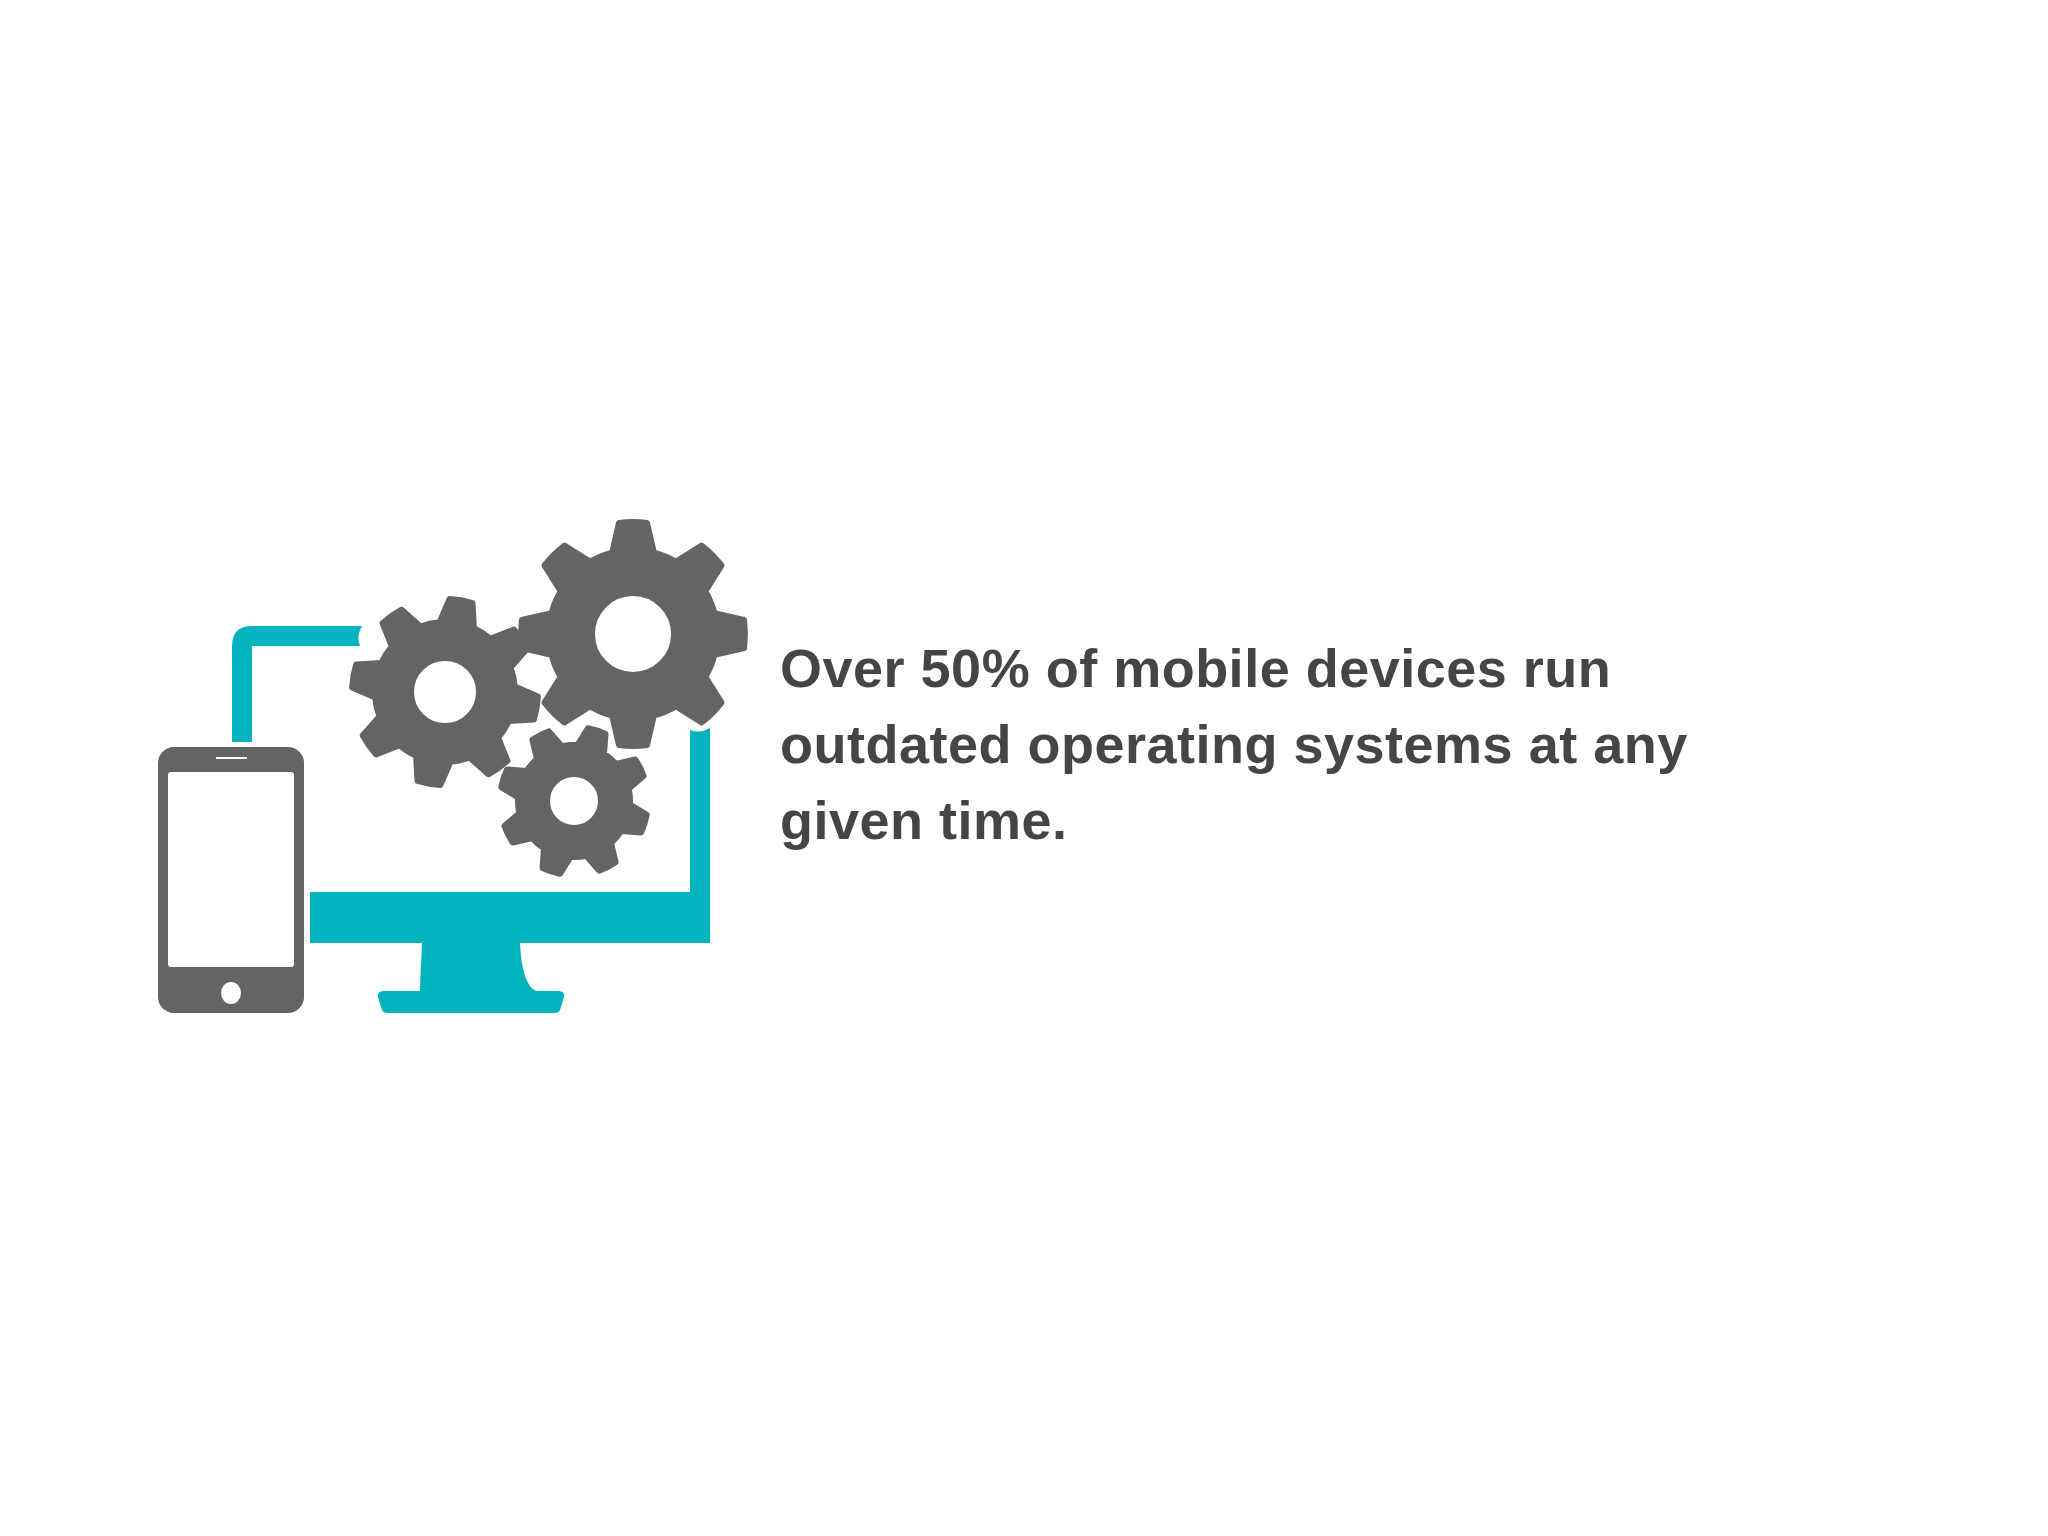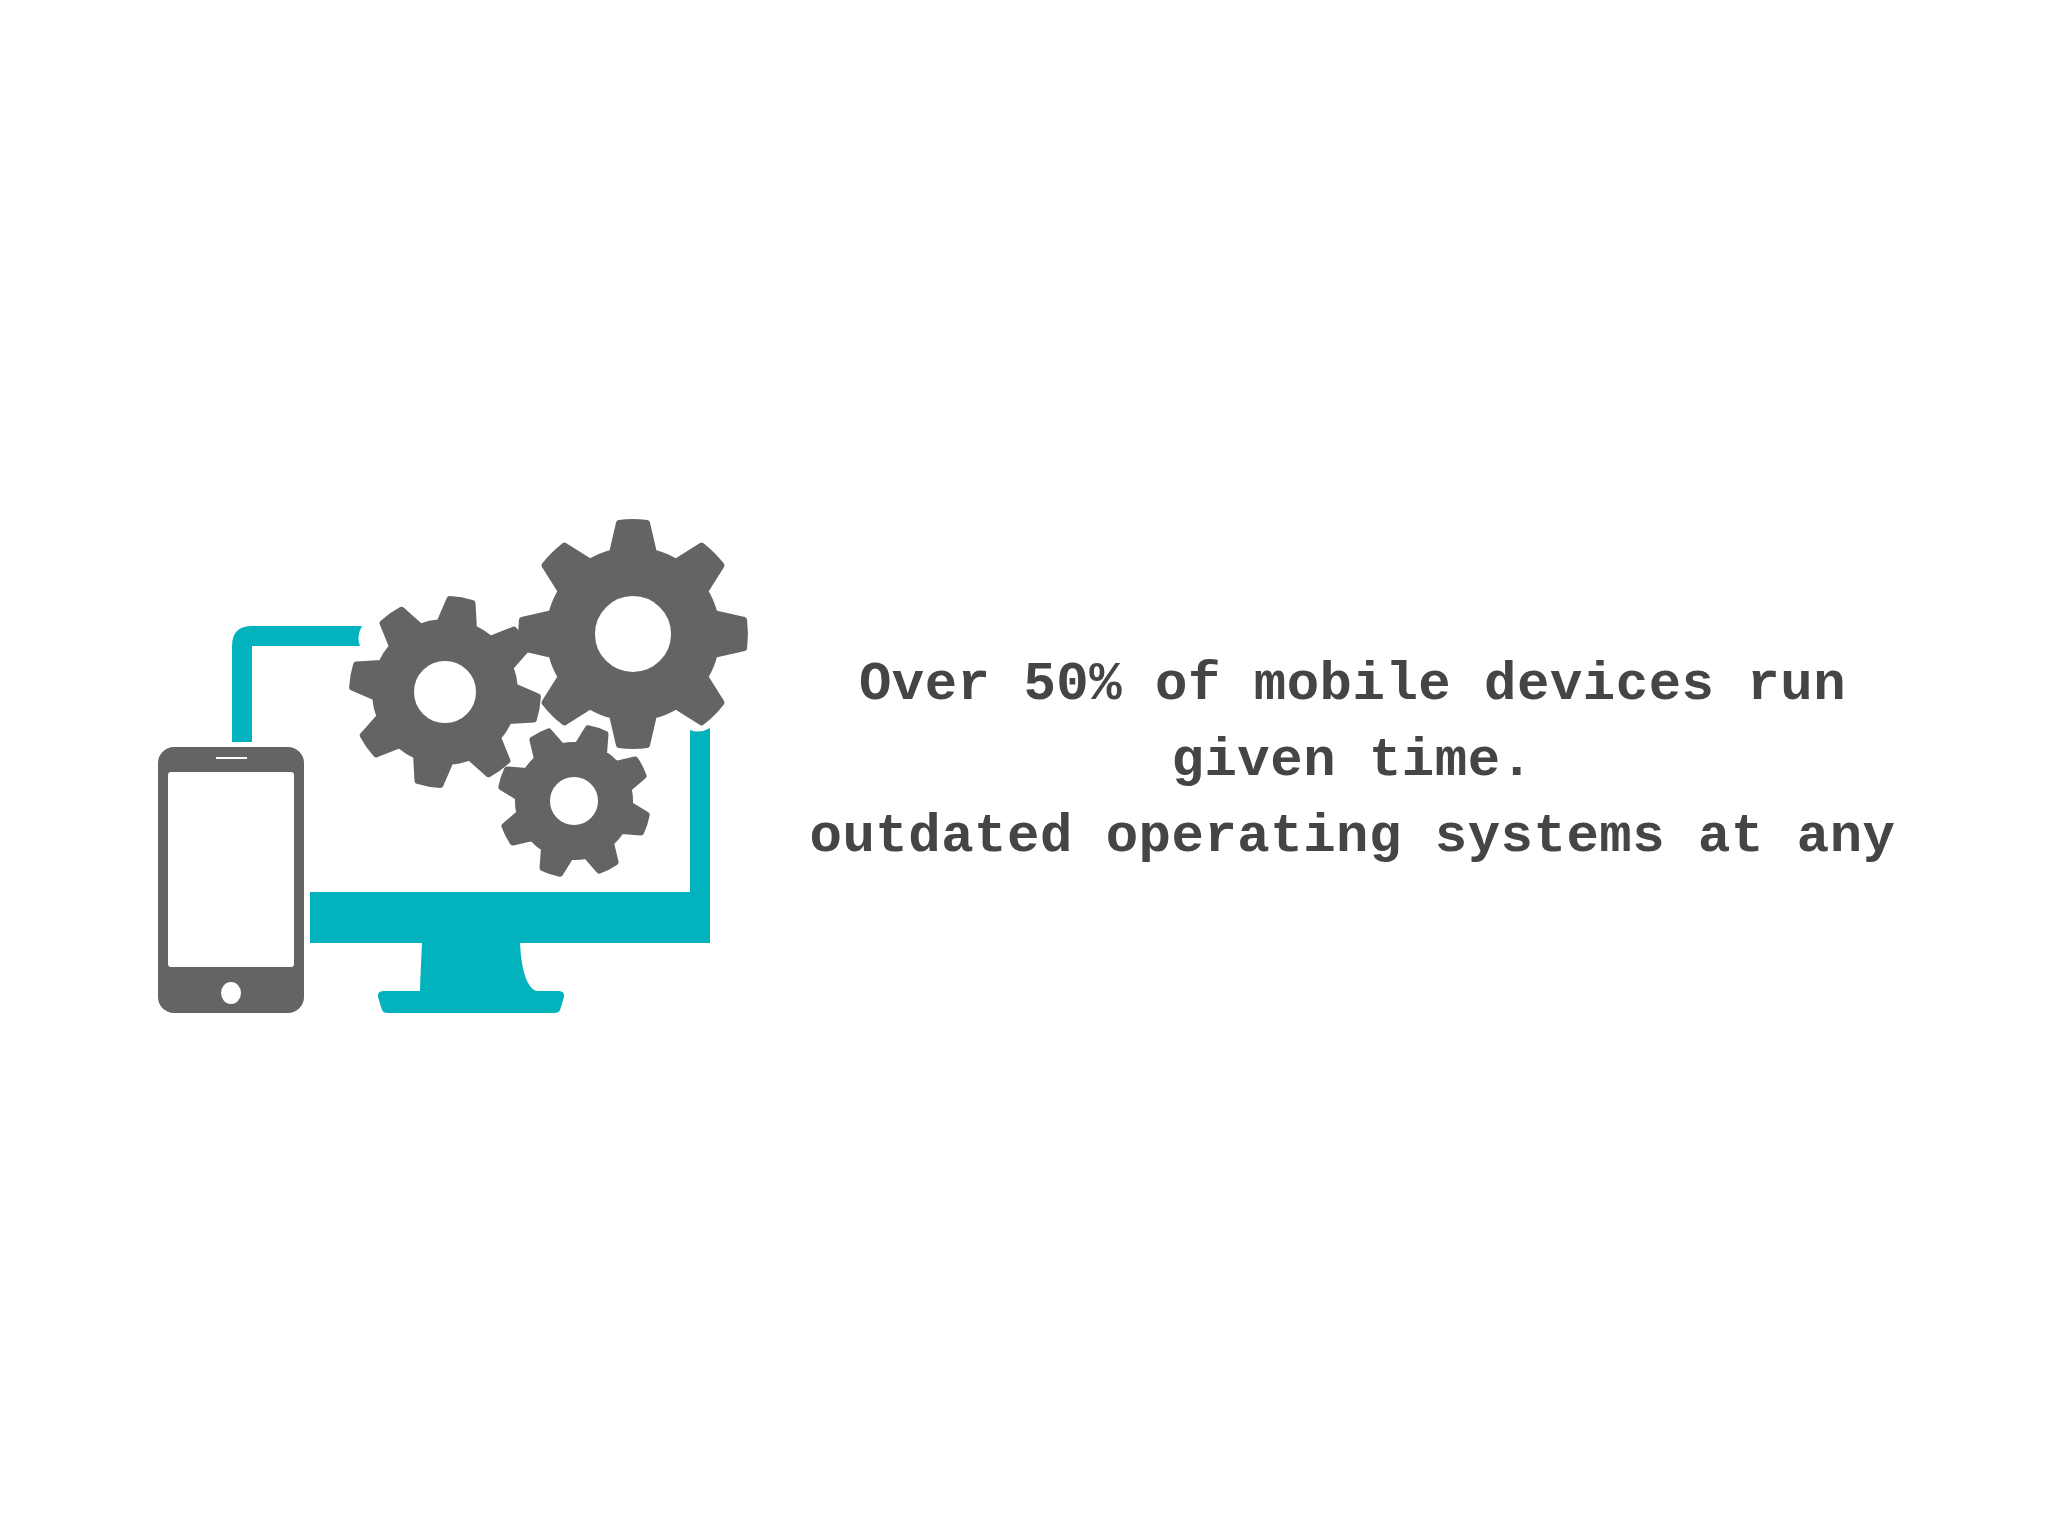--- a/index.html
+++ b/index.html
@@ -1,22 +1,22 @@
 <!DOCTYPE html>
 <html><head>
 <meta charset="utf-8">
 <style>
   html, body { margin:0; padding:0; background:#ffffff; }
   body { width:2048px; height:1536px; position:relative; overflow:hidden;
          font-family:"DejaVu Sans", sans-serif; }
   #illustration { position:absolute; left:0; top:0; width:2048px; height:1536px; }
   #statement {
-    position:absolute; left:780px; top:647px; width:1145px;
-    text-align:center; color:#444646;
-    font-family:Liberation Mono, monospace; font-weight:bold;
+    position:absolute; left:780px; top:630px; width:1145px;
+    color:#444646;
+    font-family:Liberation Sans, sans-serif; font-weight:bold;
     font-size:54px; line-height:76px; letter-spacing:0.5px;
   }
   #statement span { display:block; white-space:nowrap; }
 </style>
 </head>
 <body>
 
 <svg id="illustration" viewBox="0 0 2048 1536" xmlns="http://www.w3.org/2000/svg">
 
   <g fill="#02B3BD">
@@ -41,15 +41,15 @@
 
   <g id="gears">
       <path d="M714.4 613.1 L744.1 620.0 A112 112 0 0 1 744.1 648.0 L714.4 654.9 A84 84 0 0 1 705.3 676.8 L721.5 702.6 A112 112 0 0 1 701.6 722.5 L675.8 706.3 A84 84 0 0 1 653.9 715.4 L647.0 745.1 A112 112 0 0 1 619.0 745.1 L612.1 715.4 A84 84 0 0 1 590.2 706.3 L564.4 722.5 A112 112 0 0 1 544.5 702.6 L560.7 676.8 A84 84 0 0 1 551.6 654.9 L521.9 648.0 A112 112 0 0 1 521.9 620.0 L551.6 613.1 A84 84 0 0 1 560.7 591.2 L544.5 565.4 A112 112 0 0 1 564.4 545.5 L590.2 561.7 A84 84 0 0 1 612.1 552.6 L619.0 522.9 A112 112 0 0 1 647.0 522.9 L653.9 552.6 A84 84 0 0 1 675.8 561.7 L701.6 545.5 A112 112 0 0 1 721.5 565.4 L705.3 591.2 A84 84 0 0 1 714.4 613.1 Z M674 634 A41 41 0 1 0 592 634 A41 41 0 1 0 674 634 Z" fill="#636466" fill-rule="evenodd" stroke="#636466" stroke-width="6" stroke-linejoin="round"></path>
       <path d="M514.8 686.6 L537.9 696.5 A93 93 0 0 1 533.8 719.5 L508.7 720.9 A70 70 0 0 1 498.1 737.6 L507.5 760.9 A93 93 0 0 1 488.4 774.3 L469.6 757.5 A70 70 0 0 1 450.4 761.8 L440.5 784.9 A93 93 0 0 1 417.5 780.8 L416.1 755.7 A70 70 0 0 1 399.4 745.1 L376.1 754.5 A93 93 0 0 1 362.7 735.4 L379.5 716.6 A70 70 0 0 1 375.2 697.4 L352.1 687.5 A93 93 0 0 1 356.2 664.5 L381.3 663.1 A70 70 0 0 1 391.9 646.4 L382.5 623.1 A93 93 0 0 1 401.6 609.7 L420.4 626.5 A70 70 0 0 1 439.6 622.2 L449.5 599.1 A93 93 0 0 1 472.5 603.2 L473.9 628.3 A70 70 0 0 1 490.6 638.9 L513.9 629.5 A93 93 0 0 1 527.3 648.6 L510.5 667.4 A70 70 0 0 1 514.8 686.6 Z M479 692 A34 34 0 1 0 411 692 A34 34 0 1 0 479 692 Z" fill="#636466" fill-rule="evenodd" stroke="#636466" stroke-width="6" stroke-linejoin="round"></path>
       <path d="M629.9 804.5 L646.7 814.9 A74 74 0 0 1 641.0 832.5 L621.3 831.0 A56 56 0 0 1 611.0 843.0 L615.6 862.2 A74 74 0 0 1 599.1 870.6 L586.2 855.7 A56 56 0 0 1 570.5 856.9 L560.1 873.7 A74 74 0 0 1 542.5 868.0 L544.0 848.3 A56 56 0 0 1 532.0 838.0 L512.8 842.6 A74 74 0 0 1 504.4 826.1 L519.3 813.2 A56 56 0 0 1 518.1 797.5 L501.3 787.1 A74 74 0 0 1 507.0 769.5 L526.7 771.0 A56 56 0 0 1 537.0 759.0 L532.4 739.8 A74 74 0 0 1 548.9 731.4 L561.8 746.3 A56 56 0 0 1 577.5 745.1 L587.9 728.3 A74 74 0 0 1 605.5 734.0 L604.0 753.7 A56 56 0 0 1 616.0 764.0 L635.2 759.4 A74 74 0 0 1 643.6 775.9 L628.7 788.8 A56 56 0 0 1 629.9 804.5 Z M601 801 A27 27 0 1 0 547 801 A27 27 0 1 0 601 801 Z" fill="#636466" fill-rule="evenodd" stroke="#636466" stroke-width="6" stroke-linejoin="round"></path>
     </g>
 </svg>
 
 <div id="statement">
   <span>Over 50% of mobile devices run</span>
+  <span>outdated operating systems at any</span>
   <span>given time.</span>
-  <span>outdated operating systems at any</span>
 </div>
 
 </body></html>

